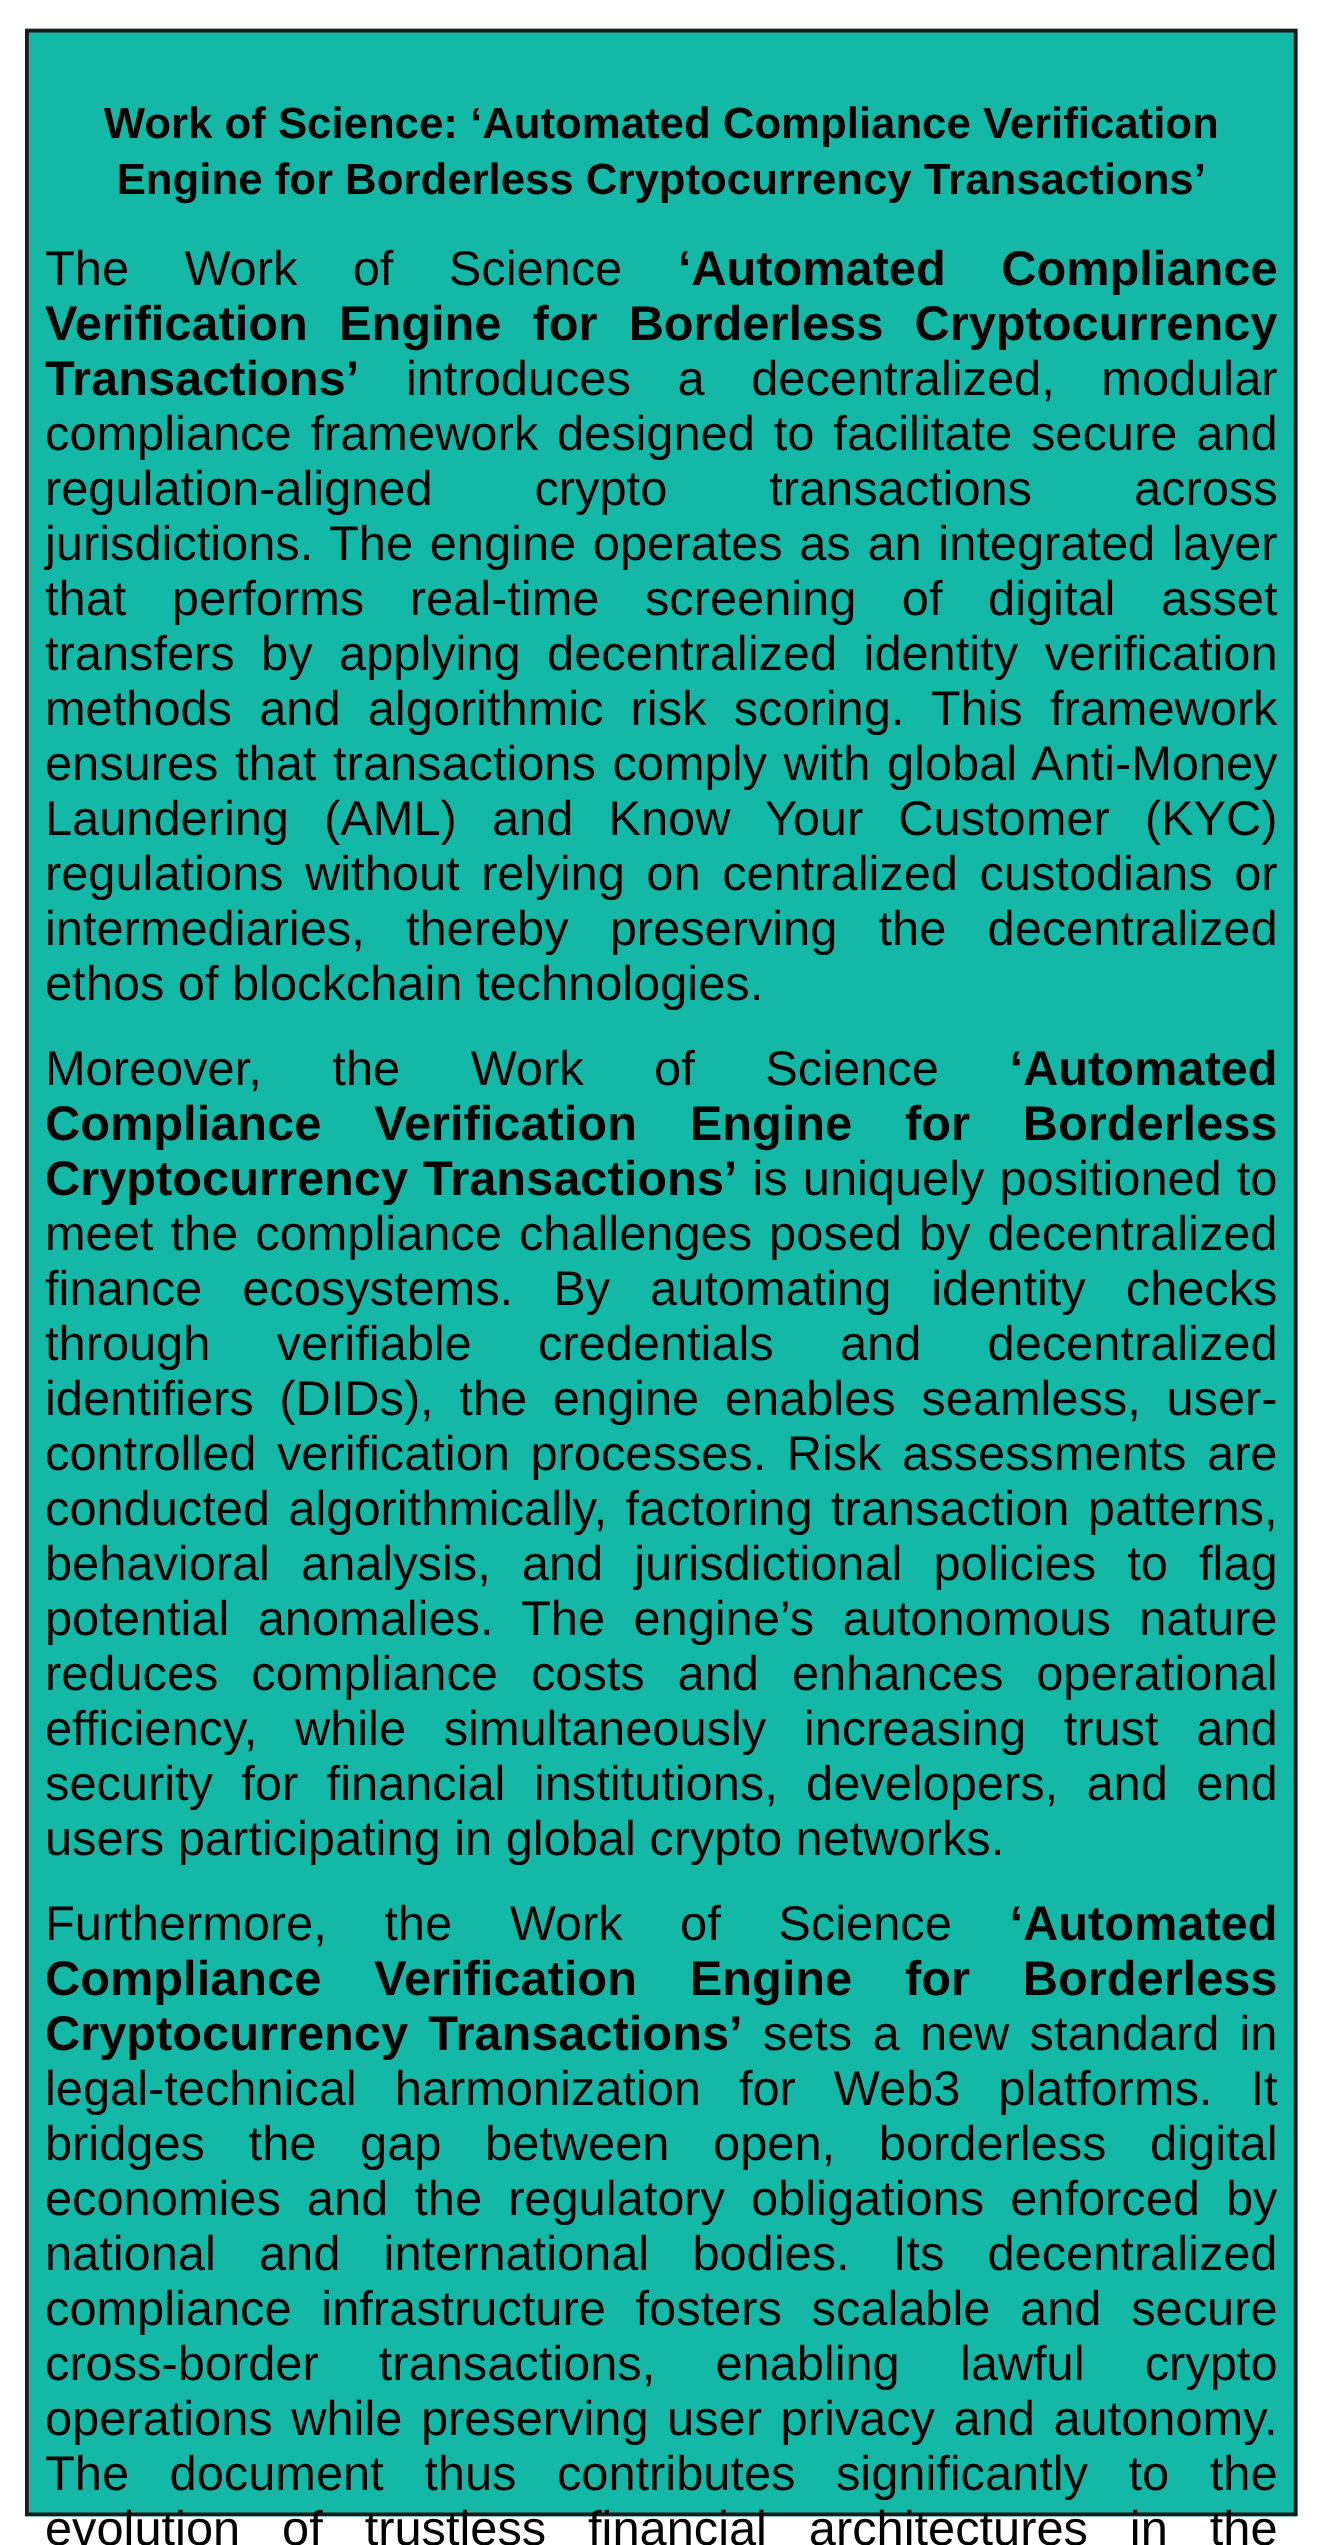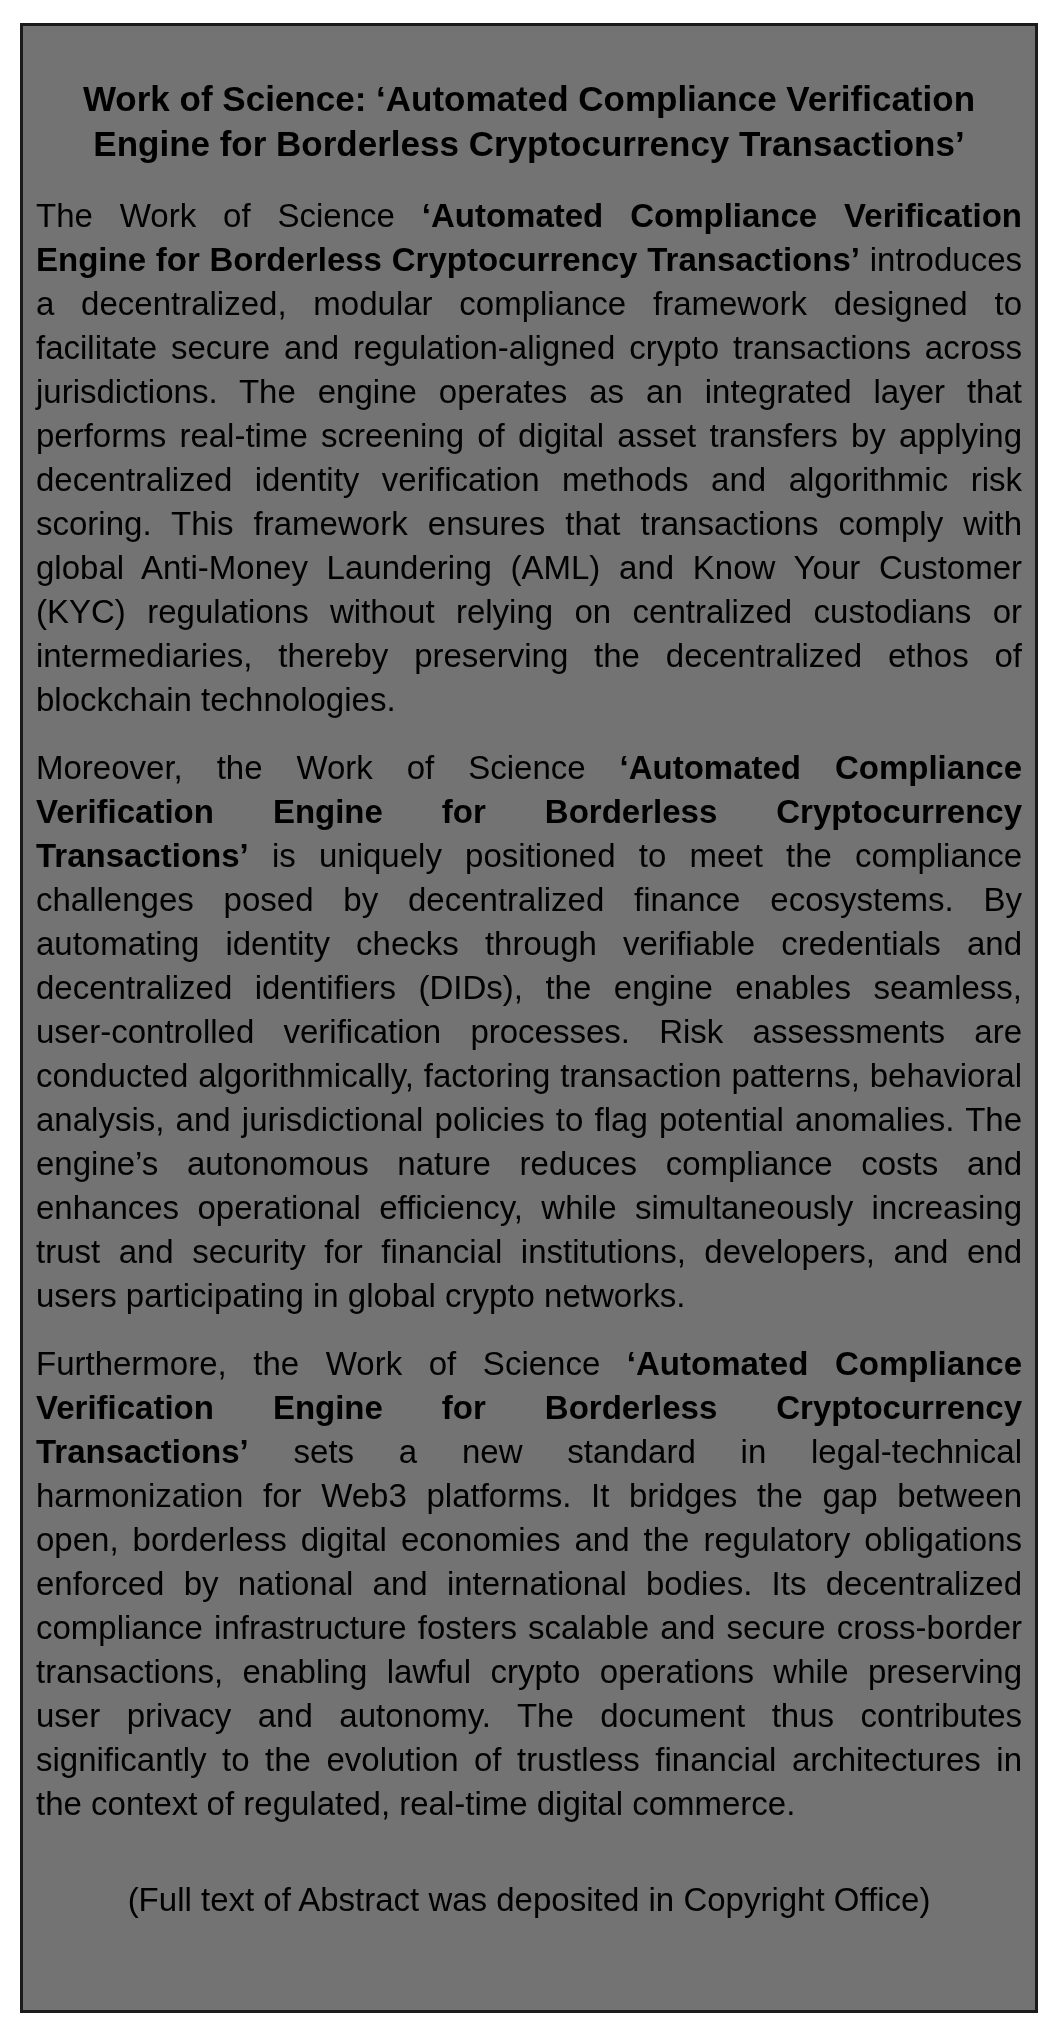--- a/index.html
+++ b/index.html
@@ -11,36 +11,36 @@
     overflow: hidden;
   }
   .sheet {
     position: absolute;
     left: 20px;
     top: 23px;
     width: 1018px;
     height: 1990px;
     box-sizing: border-box;
     border: 3px solid #1b1b1b;
-    background: #737373;
+    background: #14b8a6;
     padding: 50px 13px 16px 13px;
     font-family: "Liberation Sans", "DejaVu Sans", sans-serif;
     color: #000000;
   }
   .doc-title {
     margin: 0 0 28px 0;
     font-size: 35px;
     line-height: 45px;
     font-weight: 700;
     text-align: center;
     letter-spacing: 0px;
   }
   .para {
     margin: 0 0 24px 0;
-    font-size: 33px;
+    font-size: 39px;
     line-height: 44px;
     text-align: justify;
     text-justify: inter-word;
     font-weight: 400;
   }
   .para b {
     font-weight: 700;
   }
   .deposit-note {
     margin: 52px 0 0 0;

